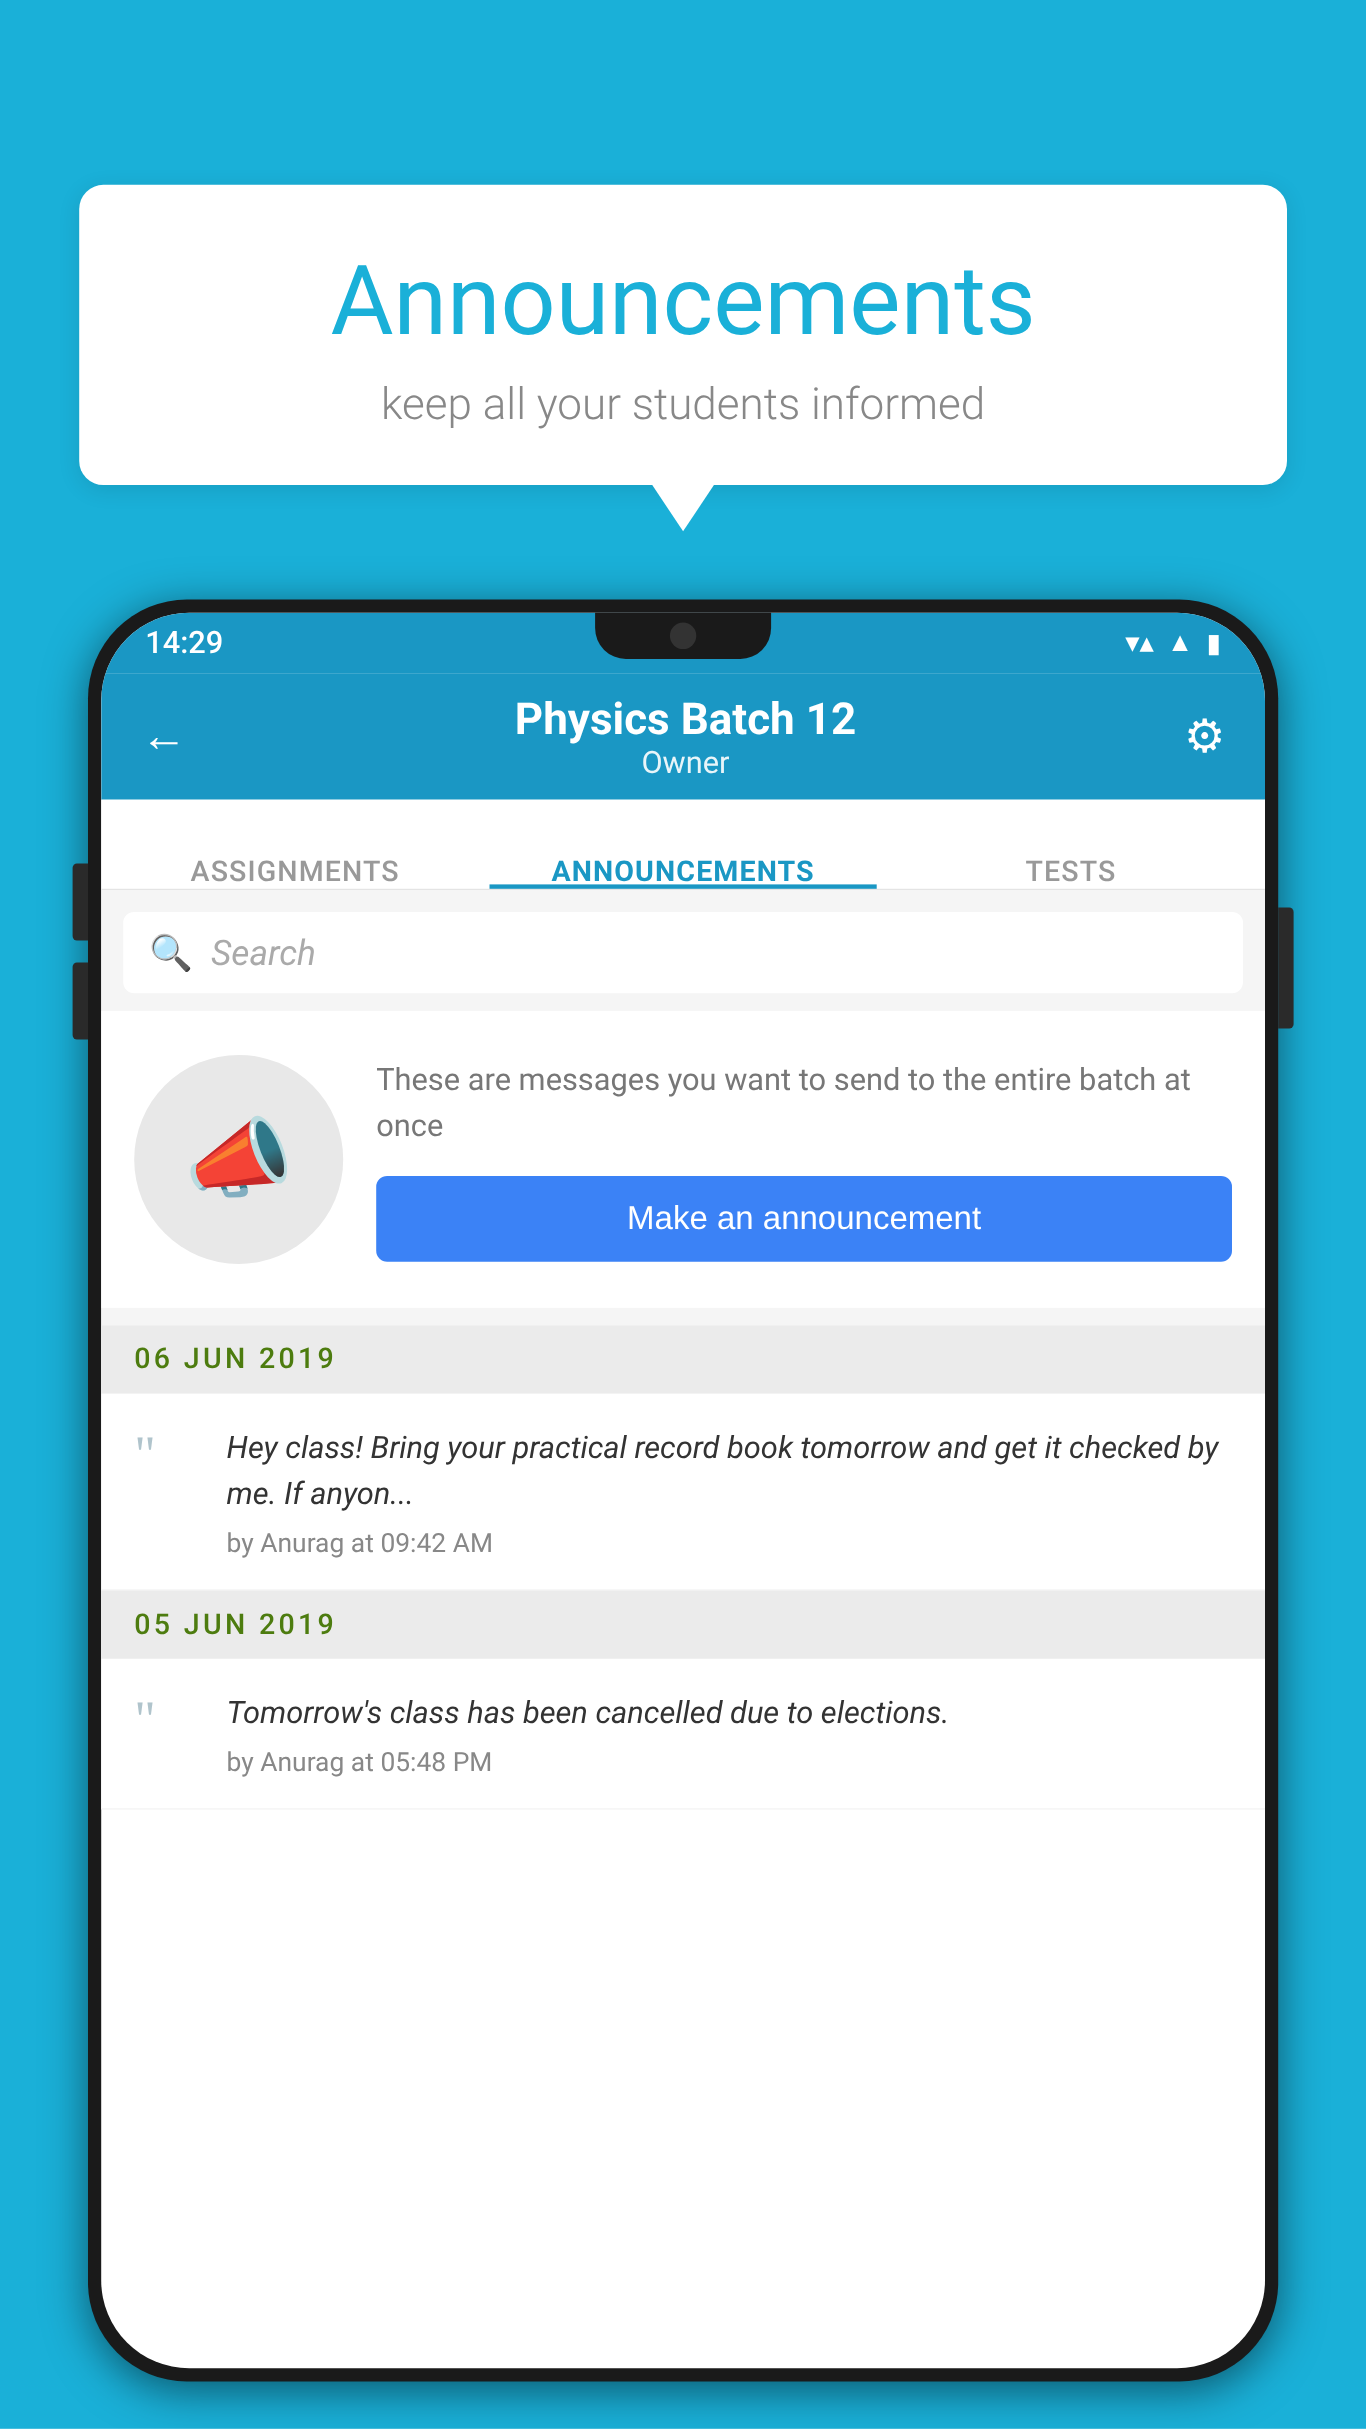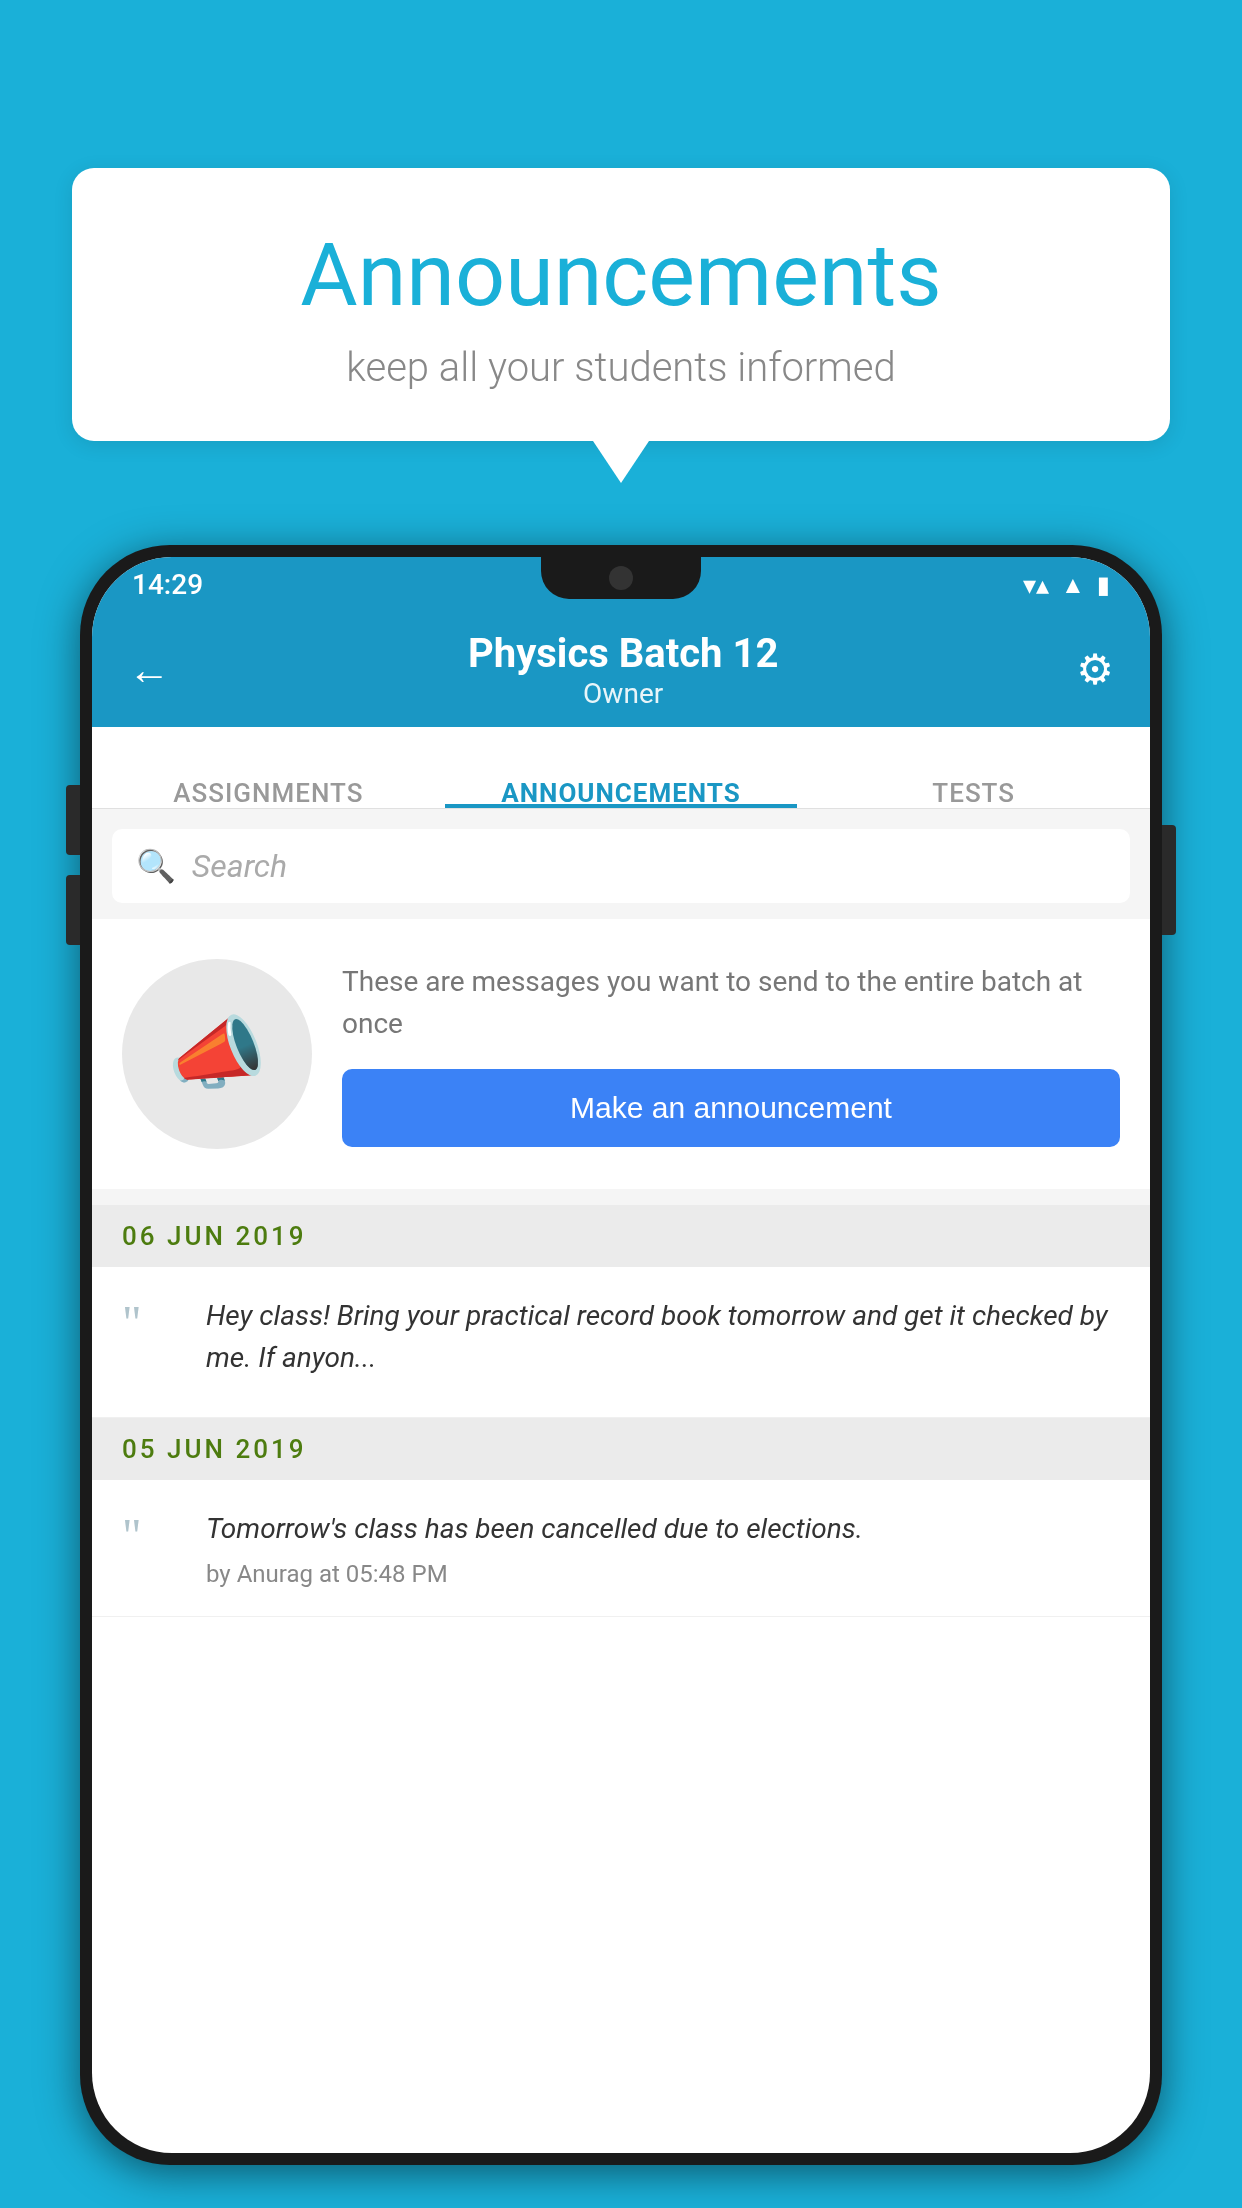--- a/index.html
+++ b/index.html
@@ -450,20 +450,21 @@
           </div>
 
           <div class="date-sep">
             <span>06  JUN  2019</span>
           </div>
 
           <div class="announcement-item">
             <div class="quote-icon">"</div>
             <div class="announcement-content">
               <div class="announcement-text">Hey class! Bring your practical record book tomorrow and get it checked by me. If anyon...</div>
+              <div class="announcement-meta">by Anurag at 09:42 AM</div>
             </div>
           </div>
 
           <div class="date-sep">
             <span>05  JUN  2019</span>
           </div>
 
           <div class="announcement-item">
             <div class="quote-icon">"</div>
             <div class="announcement-content">

